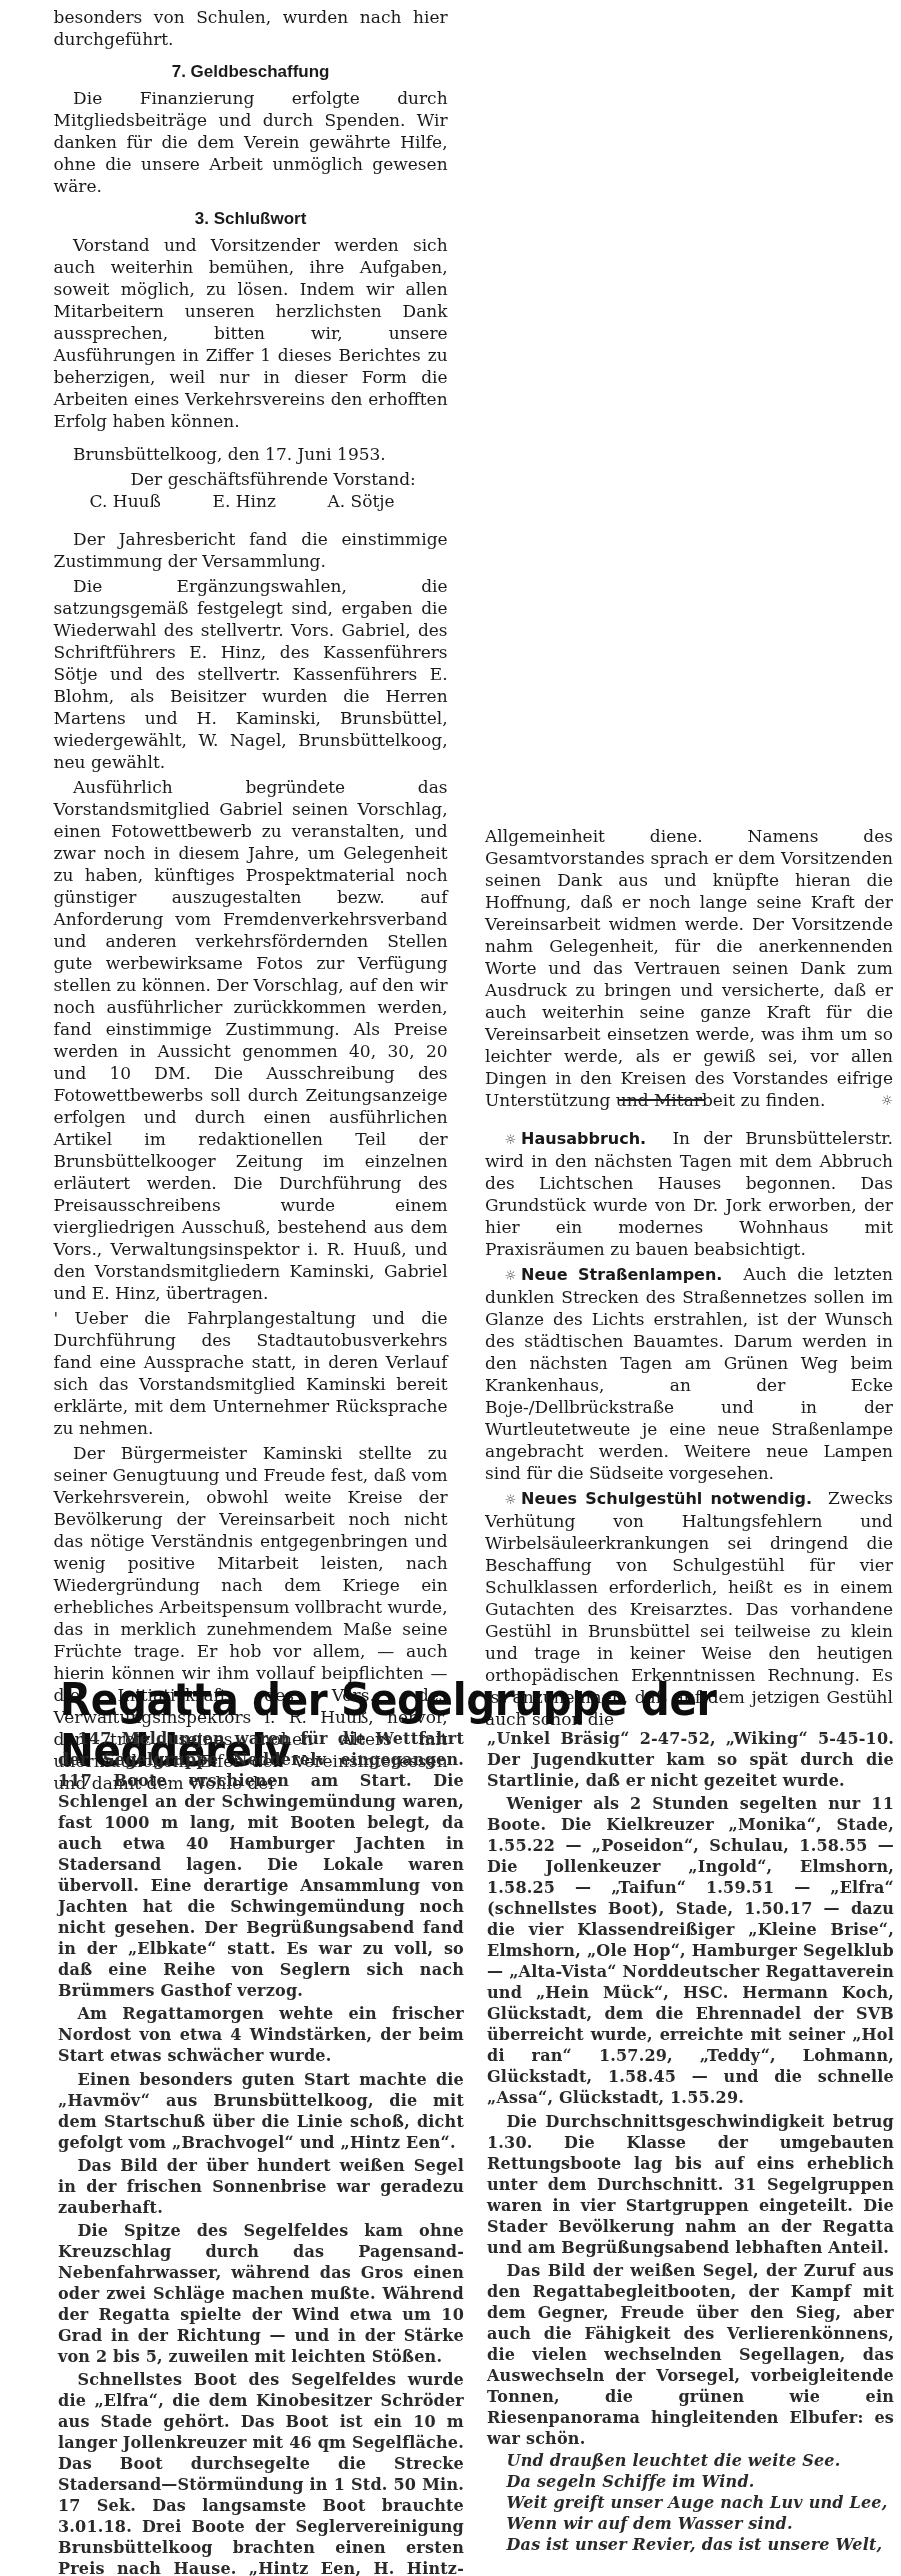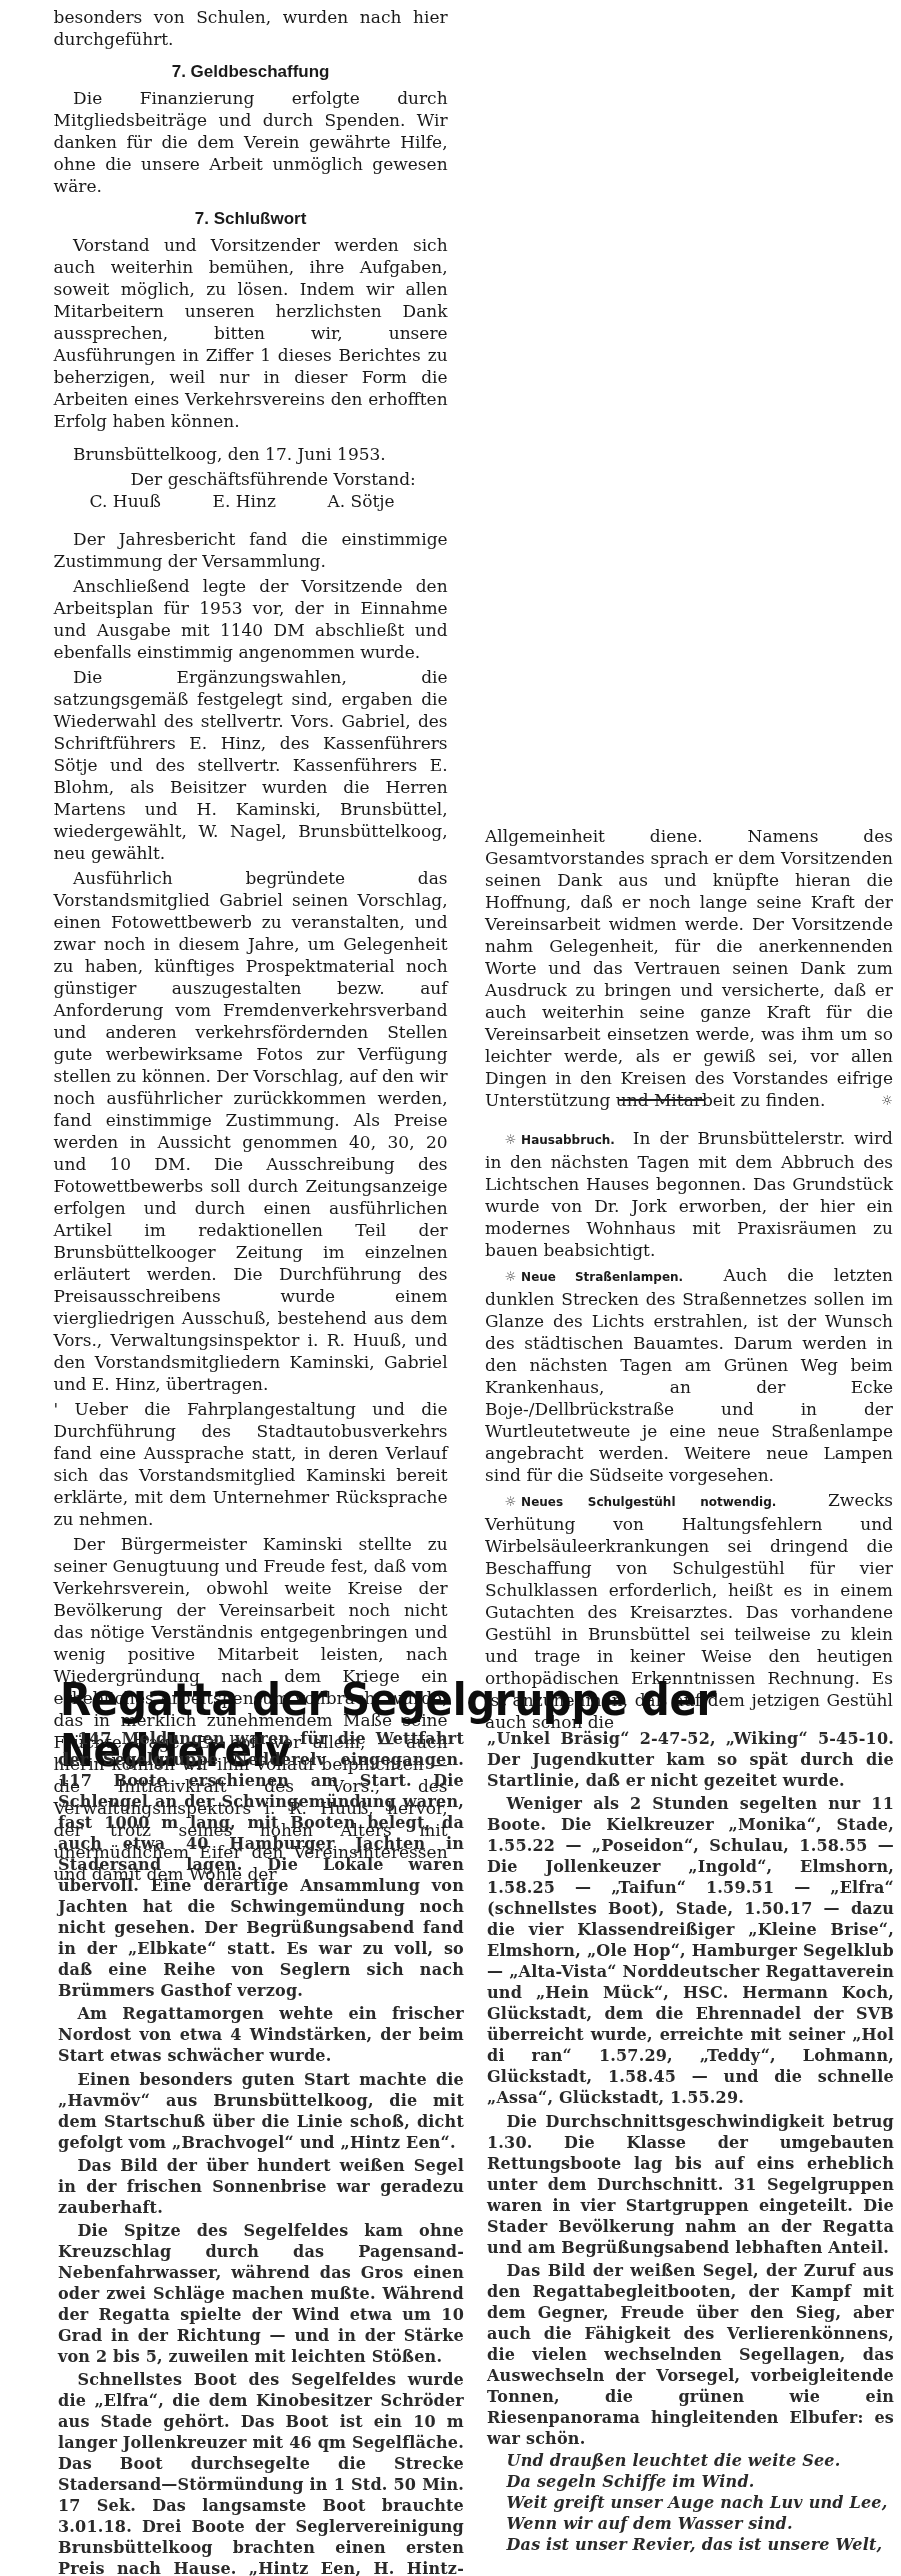--- a/index.html
+++ b/index.html
@@ -27,21 +27,21 @@
   .place-date { text-indent: 19.5px; margin-top: 10.5px !important; }
   .sig-title { text-align: center; text-indent: 0 !important; padding-left: 45px; }
   .sig-names { display: flex; justify-content: space-between; padding: 0 53px 0 36px; }
   .sig-names span { display: inline-block; }
   .gap { height: 16.5px; }
   .divider {
     position: absolute; left: 618px; top: 1099px; width: 87px; height: 2.3px; background: #222;
   }
   .star { font-size: 13.5px; color: #444; margin-right: 4.5px; }
   .end-star { float: right; font-size: 13.5px; color: #444; }
-  .runin { font-weight: bold; font-family: "DejaVu Sans", sans-serif; font-size: 12px; }
+  .runin { font-weight: bold; font-family: "DejaVu Sans", sans-serif; font-size: 16px; }
   .headline {
     position: absolute; left: 60px; top: 1674px; width: 797px;
     font-family: "DejaVu Sans", sans-serif; font-weight: bold;
     font-size: 44px; letter-spacing: -0.4px; color: #0d0d0d;
     transform: scaleX(0.92); transform-origin: left;
   }
   .regatta {
     font-family: "DejaVu Serif", serif; font-weight: bold; color: #2a2a2a;
     font-size: 16px; line-height: 21px; letter-spacing: 0.2px;
   }
@@ -51,34 +51,33 @@
 </style>
 </head>
 <body>
 
 <div class="col" style="left:28.6px; top:6px; width:394px;">
   <p class="noindent">besonders von Schulen, wurden nach hier durchgeführt.</p>
 
   <div class="heading">7. Geldbeschaffung</div>
   <p>Die Finanzierung erfolgte durch Mitgliedsbeiträge und durch Spenden. Wir danken für die dem Verein gewährte Hilfe, ohne die unsere Arbeit unmöglich gewesen wäre.</p>
 
-  <div class="heading">7. Schlußwort</div>
+  <div class="heading">3. Schlußwort</div>
   <p>Vorstand und Vorsitzender werden sich auch weiterhin bemühen, ihre Aufgaben, soweit möglich, zu lösen. Indem wir allen Mitarbeitern unseren herzlichsten Dank aussprechen, bitten wir, unsere Ausführungen in Ziffer 1 dieses Berichtes zu beherzigen, weil nur in dieser Form die Arbeiten eines Verkehrsvereins den erhofften Erfolg haben können.</p>
 
   <p class="place-date">Brunsbüttelkoog, den 17. Juni 1953.</p>
   <p class="sig-title">Der geschäftsführende Vorstand:</p>
   <div class="sig-names">
     <span>C. Huuß</span>
     <span>E. Hinz</span>
     <span>A. Sötje</span>
   </div>
   <div class="gap"></div>
 
   <p>Der Jahresbericht fand die einstimmige Zustimmung der Versammlung.</p>
-  <p>Anschließend legte der Vorsitzende den Arbeitsplan für 1953 vor, der in Einnahme und Ausgabe mit 1140 DM abschließt und ebenfalls einstimmig angenommen wurde.</p>
   <p>Die Ergänzungswahlen, die satzungsgemäß festgelegt sind, ergaben die Wiederwahl des stellvertr. Vors. Gabriel, des Schriftführers E. Hinz, des Kassenführers Sötje und des stellvertr. Kassenführers E. Blohm, als Beisitzer wurden die Herren Martens und H. Kaminski, Brunsbüttel, wiedergewählt, W. Nagel, Brunsbüttelkoog, neu gewählt.</p>
   <p>Ausführlich begründete das Vorstandsmitglied Gabriel seinen Vorschlag, einen Fotowettbewerb zu veranstalten, und zwar noch in diesem Jahre, um Gelegenheit zu haben, künftiges Prospektmaterial noch günstiger auszugestalten bezw. auf Anforderung vom Fremdenverkehrsverband und anderen verkehrsfördernden Stellen gute werbewirksame Fotos zur Verfügung stellen zu können. Der Vorschlag, auf den wir noch ausführlicher zurückkommen werden, fand einstimmige Zustimmung. Als Preise werden in Aussicht genommen 40, 30, 20 und 10 DM. Die Ausschreibung des Fotowettbewerbs soll durch Zeitungsanzeige erfolgen und durch einen ausführlichen Artikel im redaktionellen Teil der Brunsbüttelkooger Zeitung im einzelnen erläutert werden. Die Durchführung des Preisausschreibens wurde einem viergliedrigen Ausschuß, bestehend aus dem Vors., Verwaltungsinspektor i. R. Huuß, und den Vorstandsmitgliedern Kaminski, Gabriel und E. Hinz, übertragen.</p>
   <p class="noindent">' Ueber die Fahrplangestaltung und die Durchführung des Stadtautobusverkehrs fand eine Aussprache statt, in deren Verlauf sich das Vorstandsmitglied Kaminski bereit erklärte, mit dem Unternehmer Rücksprache zu nehmen.</p>
   <p>Der Bürgermeister Kaminski stellte zu seiner Genugtuung und Freude fest, daß vom Verkehrsverein, obwohl weite Kreise der Bevölkerung der Vereinsarbeit noch nicht das nötige Verständnis entgegenbringen und wenig positive Mitarbeit leisten, nach Wiedergründung nach dem Kriege ein erhebliches Arbeitspensum vollbracht wurde, das in merklich zunehmendem Maße seine Früchte trage. Er hob vor allem, — auch hierin können wir ihm vollauf beipflichten — die Initiativkraft des Vors., des Verwaltungsinspektors i. R. Huuß, hervor, der trotz seines hohen Alters mit unermüdlichem Eifer den Vereinsinteressen und damit dem Wohle der</p>
 </div>
 
 <div class="col" style="left:460px; top:825px; width:408px;">
   <p class="noindent">
     <span>Allgemeinheit diene. Namens des Gesamtvorstandes sprach er dem Vorsitzenden seinen Dank aus und knüpfte hieran die Hoffnung, daß er noch lange seine Kraft der Vereinsarbeit widmen werde. Der Vorsitzende nahm Gelegenheit, für die anerkennenden Worte und das Vertrauen seinen Dank zum Ausdruck zu bringen und versicherte, daß er auch weiterhin seine ganze Kraft für die Vereinsarbeit einsetzen werde, was ihm um so leichter werde, als er gewiß sei, vor allen Dingen in den Kreisen des Vorstandes eifrige Unterstützung und Mitarbeit zu finden.</span>
     <span class="end-star">☼</span>

